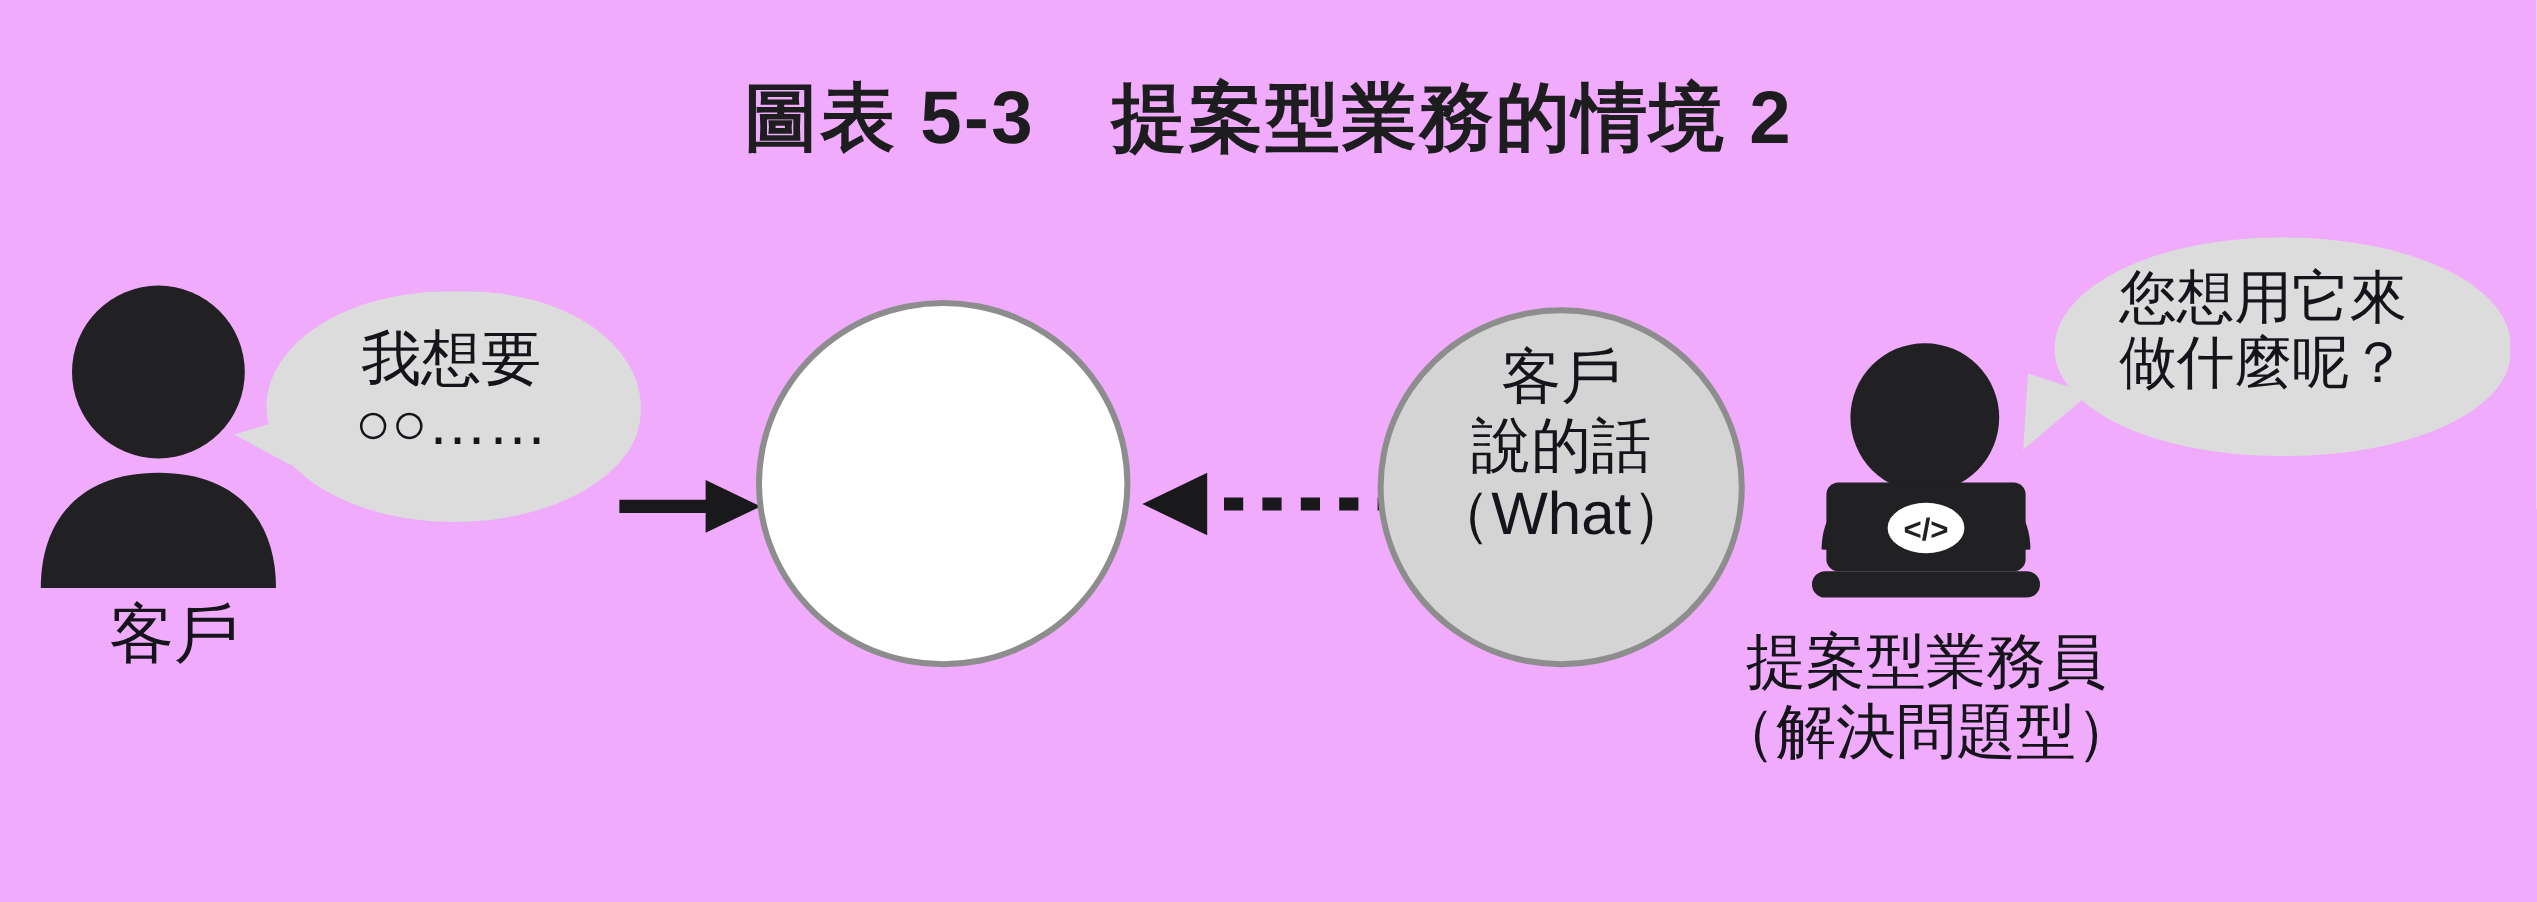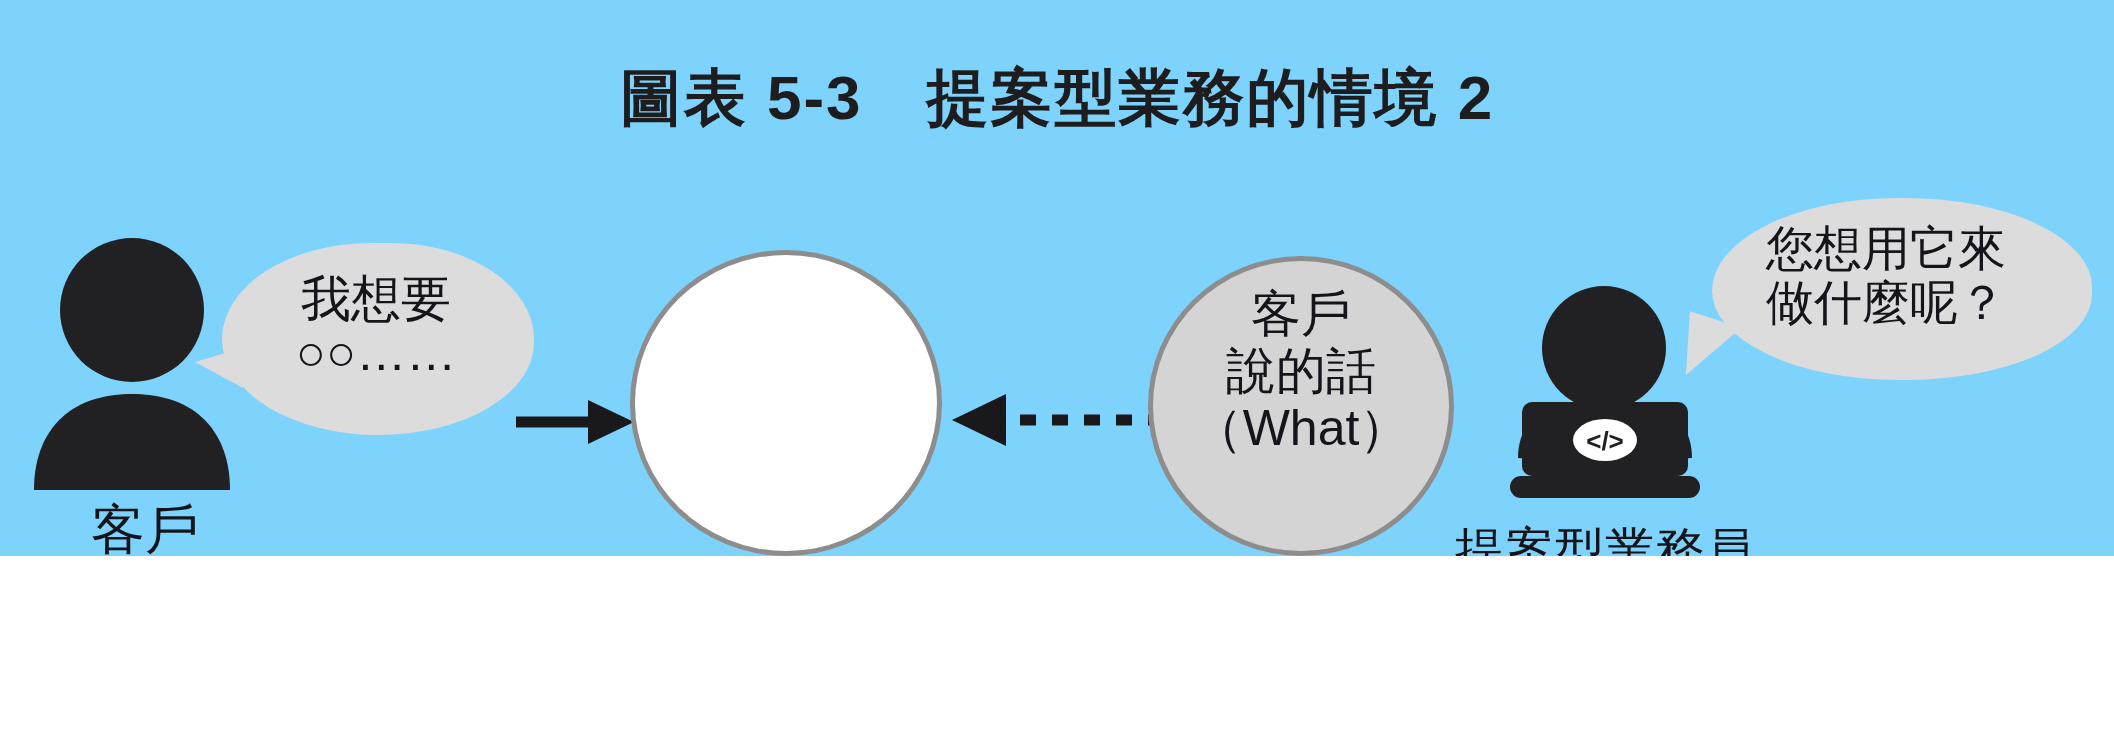--- a/index.html
+++ b/index.html
@@ -6,22 +6,22 @@
     margin: 0;
     padding: 0;
     background: #ffffff;
   }
   body {
     font-family: "Liberation Sans", "DejaVu Sans", sans-serif;
   }
   #stage {
     position: relative;
     width: 2114px;
-    height: 556px;
-    background: #7dd3fc;
+    height: 752px;
+    background: #f0abfc;
     overflow: hidden;
     text-decoration: underline;
   }
   
   #title {
     position: absolute;
     left: 0;
     top: 56px;
     width: 2114px;
     text-align: center;

